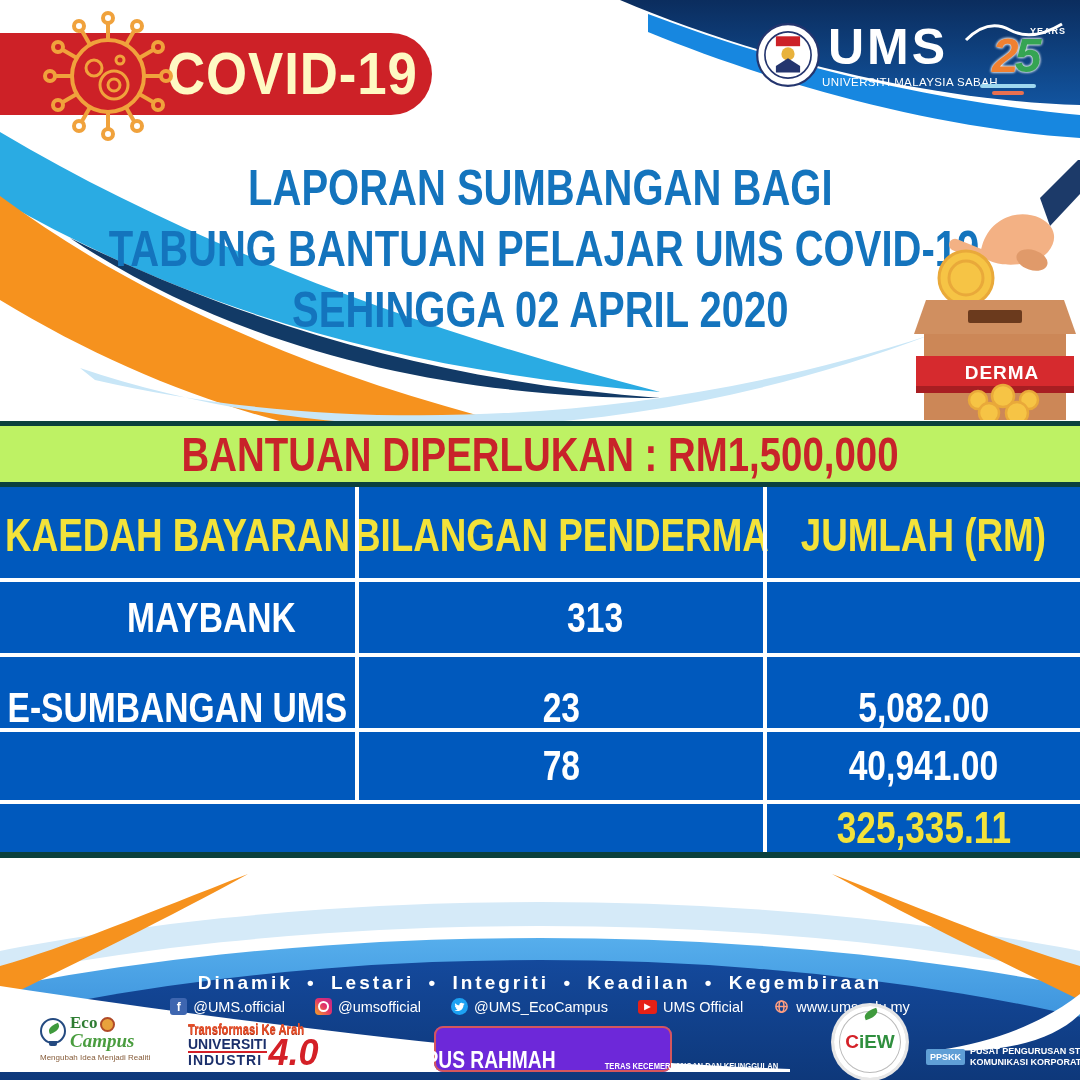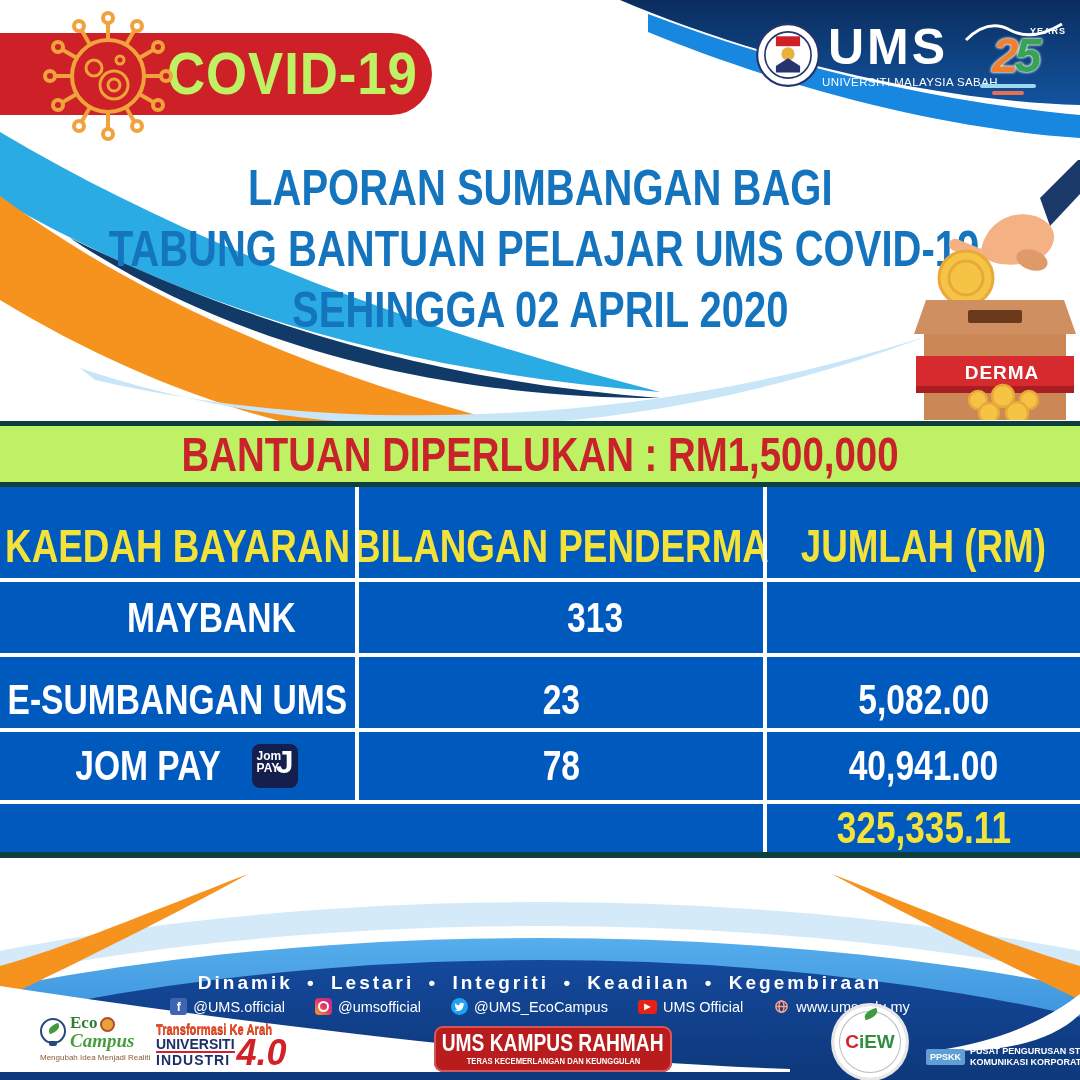--- a/index.html
+++ b/index.html
@@ -9,21 +9,21 @@
   .cx{display:inline-block;transform:scaleX(.8);transform-origin:50% 50%;white-space:nowrap;}
   .cx9{display:inline-block;transform:scaleX(.88);transform-origin:50% 50%;white-space:nowrap;}
 
   
   #topRightSvg{left:0;top:0;width:1080px;height:160px;z-index:1;}
   #leftSwooshSvg{left:0;top:0;width:1080px;height:500px;z-index:1;}
 
   .covid-banner{left:0;top:33px;width:432px;height:82px;background:#cd2127;
                 border-radius:0 41px 41px 0;z-index:2;}
   .covid-text{position:absolute;left:150px;top:0;height:82px;line-height:82px;
-              color:#bef264;font-weight:bold;font-size:60px;letter-spacing:1px;}
+              color:#fef9c3;font-weight:bold;font-size:60px;letter-spacing:1px;}
   #virusSvg{left:42px;top:10px;width:132px;height:132px;z-index:3;}
 
   .crest{left:755px;top:22px;width:66px;height:66px;z-index:2;}
   .ums-word{left:828px;top:18px;color:#fff;font-weight:bold;font-size:50px;letter-spacing:3px;z-index:2;}
   .ums-full{left:822px;top:76px;width:130px;color:#fff;font-size:11.5px;letter-spacing:.4px;z-index:2;white-space:nowrap;}
   .anniv{left:958px;top:10px;width:110px;height:100px;z-index:2;color:#fff;}
   .anniv .num{position:absolute;left:34px;top:18px;font-size:48px;font-weight:bold;font-style:italic;
               text-shadow:0 0 3px #fff,0 0 3px #fff;}
   .anniv .n2{color:#f08030;} .anniv .n5{color:#35a453;margin-left:-4px;}
   .anniv .years{position:absolute;left:72px;top:16px;font-size:9px;font-weight:bold;letter-spacing:1px;}
@@ -88,30 +88,30 @@
   .leaf{position:absolute;left:6px;top:5px;width:12px;height:7px;background:#3f9a3d;border-radius:70% 0 70% 0;
         transform:rotate(-25deg);}
   .bulb .base{position:absolute;left:9px;top:23px;width:8px;height:5px;background:#244a80;border-radius:0 0 2px 2px;}
   .eco-words{margin-left:4px;line-height:17px;}
   .eco-l1{color:#2e7d32;font-weight:bold;font-size:17px;font-family:"Liberation Serif",serif;}
   .eco-dot{display:inline-block;width:11px;height:11px;border-radius:50%;background:#e8a23c;border:2px solid #b04a28;
            vertical-align:middle;margin-left:3px;}
   .eco-l2{color:#4a9d3f;font-weight:bold;font-size:19px;font-style:italic;font-family:"Liberation Serif",serif;}
   .eco-tag{margin-top:4px;font-size:8px;color:#865c3a;white-space:nowrap;}
 
-  .ind{left:156px;top:1021px;z-index:7;}
+  .ind{left:188px;top:1021px;z-index:7;}
   .ind-top{color:#e8502a;font-weight:bold;font-size:14px;text-shadow:0 1px 0 #b03016;}
   .ind-row{display:flex;align-items:flex-start;}
   .ind-stack{line-height:14px;}
   .ind-mid{color:#1b2f6b;font-weight:bold;font-size:14px;border-bottom:2px solid #d42027;display:inline-block;}
   .ind-bot{color:#1b2f6b;font-weight:bold;font-size:14px;letter-spacing:1px;}
   .ind-num{color:#d42027;font-weight:bold;font-style:italic;font-size:36px;line-height:32px;margin-left:2px;}
 
-  .rahmah{left:434px;top:1026px;width:238px;height:46px;background:#b91c1c;border-radius:9px;
-          display:flex;flex-direction:column;align-items:center;justify-content:center;z-index:7;
+  .rahmah{left:434px;top:1026px;width:238px;height:46px;background:#6d28d9;border-radius:9px;
+          display:flex;align-items:flex-end;justify-content:center;z-index:7;
           box-shadow:inset 0 0 0 2px #d4565c;}
   .rah-l1{color:#fff;font-weight:bold;font-size:24px;line-height:24px;}
   .rah-l2{color:#fff;font-weight:bold;font-size:9.5px;line-height:12px;}
 
   .ciew{left:834px;top:1006px;width:72px;height:72px;background:#fff;border-radius:50%;z-index:7;
         display:flex;align-items:center;justify-content:center;position:absolute;
         box-shadow:0 0 0 3px #e6e6e6,inset 0 0 0 5px #fff,inset 0 0 0 6px #bbb;}
   .ciew-leaf{position:absolute;left:30px;top:4px;width:14px;height:8px;background:#3f9a3d;
              border-radius:70% 0 70% 0;transform:rotate(-20deg);}
   .ciew-txt{font-weight:bold;font-size:19px;}
@@ -226,58 +226,51 @@
     <circle cx="139" cy="240" r="9" fill="#f6c445" stroke="#e9a93a" stroke-width="2.5"></circle>
     <circle cx="99" cy="253" r="10" fill="#f6c445" stroke="#e9a93a" stroke-width="2.5"></circle>
     <circle cx="127" cy="253" r="11" fill="#f6c445" stroke="#e9a93a" stroke-width="2.5"></circle>
   </svg>
 
   <div class="target abs">
     <span class="target-text"><span class="cx">BANTUAN DIPERLUKAN : RM1,500,000</span></span>
   </div>
 
   <div class="dtable abs">
-    <div class="trow" style="top:12px;height:94px;">
+    <div class="trow" style="top:1px;height:94px;">
       <div class="cell c1 hdr">
           <span class="cx">KAEDAH BAYARAN</span>
         </div>
       <div class="cell c2 hdr">
           <span class="cx">BILANGAN PENDERMA</span>
         </div>
       <div class="cell c3 hdr">
           <span class="cx">JUMLAH (RM)</span>
         </div>
     </div>
     <div class="trow" style="top:95px;height:71px;margin-left:34px;">
       <div class="cell c1 cellTxt">
           <span class="cx">MAYBANK</span>
         </div>
       <div class="cell c2 cellTxt">
           <span class="cx">313</span>
         </div>
     </div>
-    <div class="trow" style="top:168px;height:89px;">
+    <div class="trow" style="top:176px;height:89px;">
       <div class="cell c1 cellTxt">
           <span class="cx">E-SUMBANGAN UMS</span>
         </div>
       <div class="cell c2 cellTxt">
           <span class="cx">23</span>
         </div>
       <div class="cell c3 cellTxt">
           <span class="cx">5,082.00</span>
         </div>
     </div>
     <div class="trow" style="top:245px;height:68px;">
-      <div class="cell c1 cellTxt">
-        <span class="cx">JOM PAY</span>
-        <span class="jp-logo">
-          <span class="w"><span>Jom</span><br><span>PAY</span></span>
-          <span class="j">J</span>
-        </span>
-      </div>
       <div class="cell c2 cellTxt">
           <span class="cx">78</span>
         </div>
       <div class="cell c3 cellTxt">
           <span class="cx">40,941.00</span>
         </div>
     </div>
     <div class="trow" style="top:317px;height:48px;">
       <div class="cell c3 totalTxt">
           <span class="cx">325,335.11</span>

